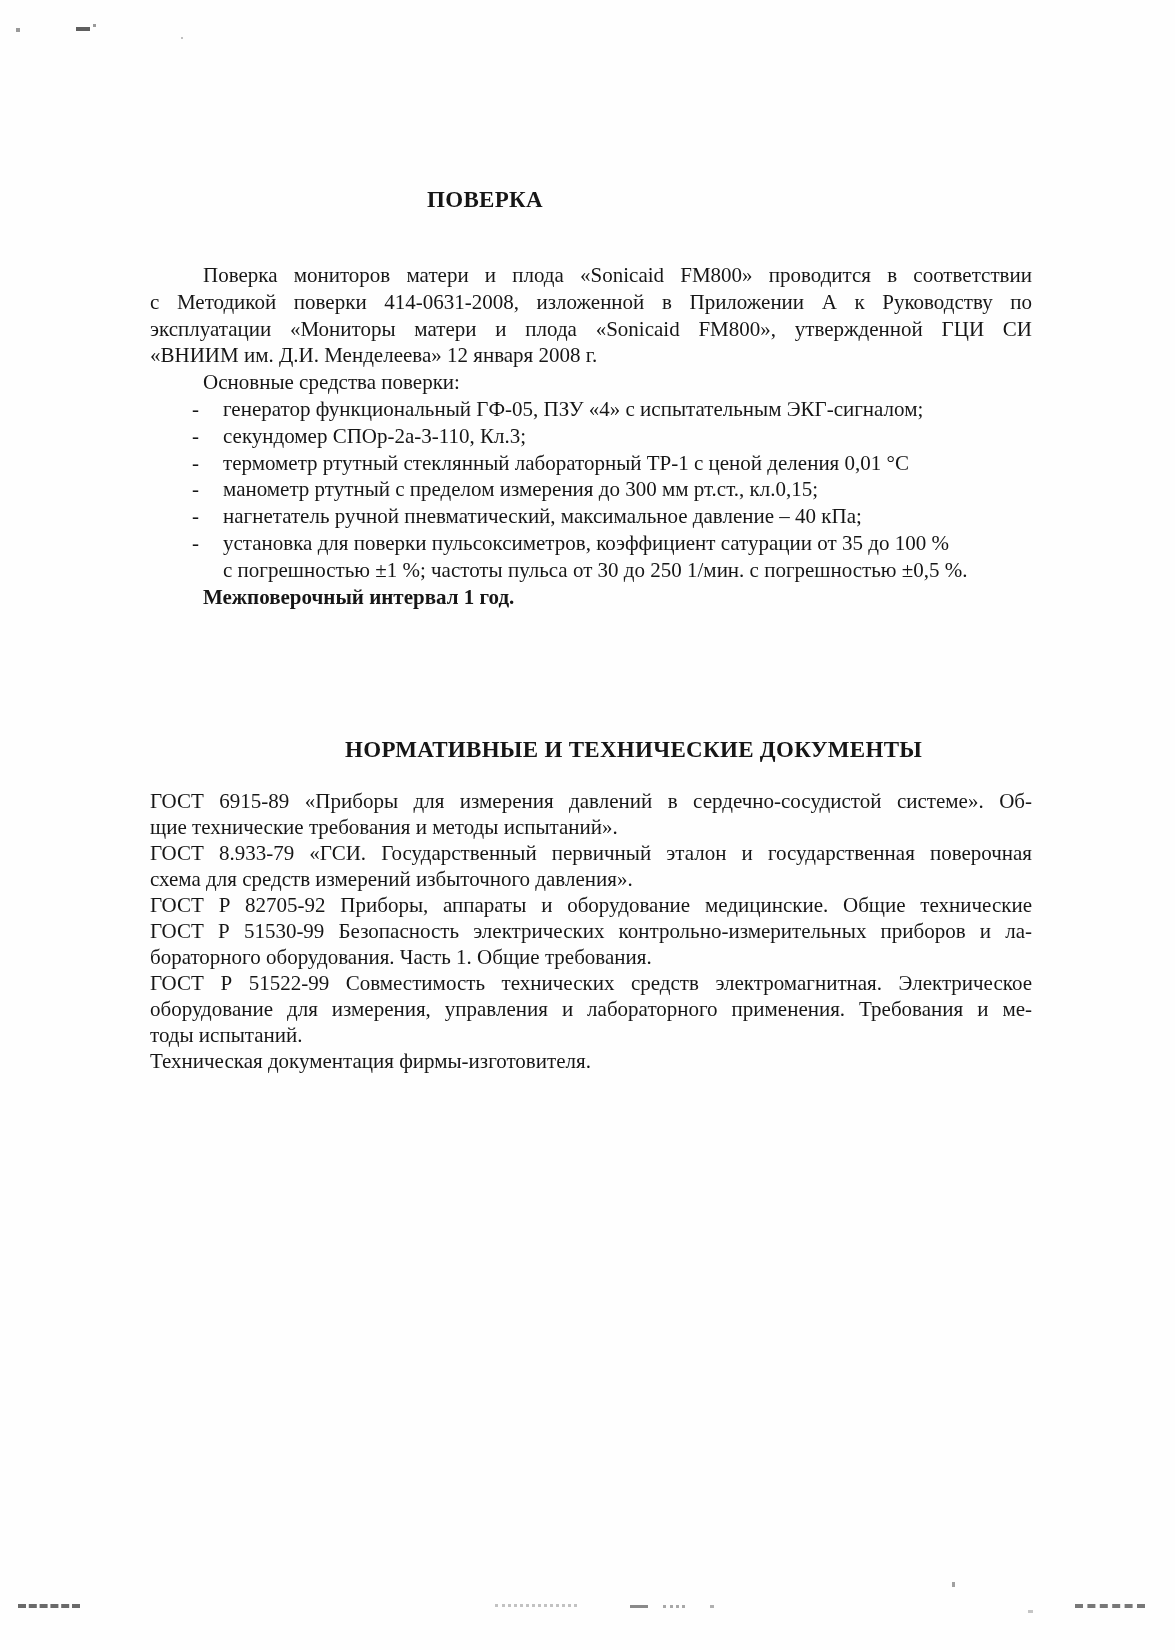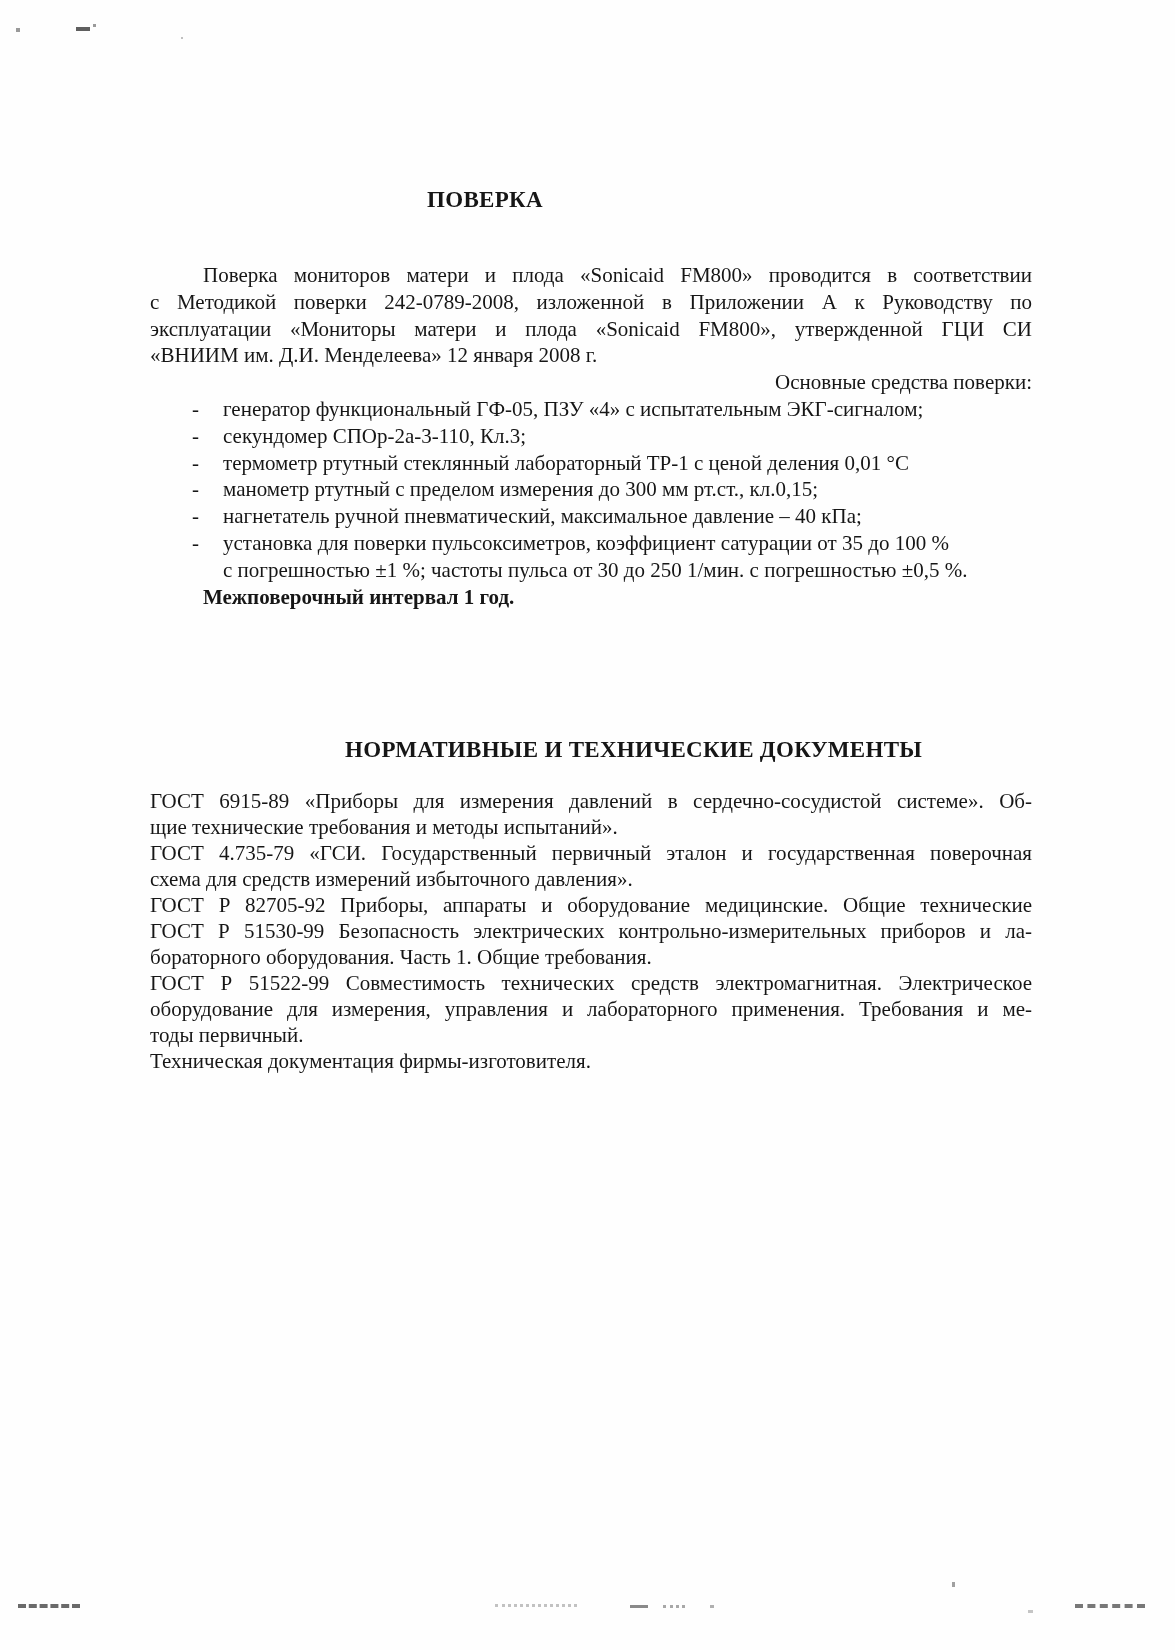--- a/index.html
+++ b/index.html
@@ -29,21 +29,21 @@
   }
   .t1 { padding-top: 188px; padding-left: 277px; }
   .t2 { padding-top: 128px; padding-left: 195px; }
 
   .line { line-height: 26.8px; white-space: normal; }
   .gost .line { line-height: 26px; }
   .jl { text-align: justify; text-align-last: justify; }
   .ind { text-indent: 53px; margin-top: 44px; }
 
   .para1 { margin-top: 50px; }
-  .intro { padding-left: 53px; line-height: 26.8px; text-align: right; }
+  .intro { padding-left: 53px; line-height: 26.8px; }
   .note  { padding-left: 53px; line-height: 26.8px; font-weight: bold; }
 
   .items .item { position: relative; padding-left: 73px; }
   .items .dash { position: absolute; left: 42px; top: 0; line-height: 26.8px; }
 
   .gost { margin-top: 26px; }
   .gost .para2 { margin: 0; }
 
   
   .art { position: absolute; pointer-events: none; }
@@ -51,21 +51,21 @@
 </head>
 <body>
 
 <div class="page">
   <div class="content">
 
     <h1 class="title t1">ПОВЕРКА</h1>
 
     <div class="para1 first-indent">
         <div class="line jl ind">Поверка мониторов матери и плода «Sonicaid FM800» проводится в соответствии</div>
-        <div class="line jl">с Методикой поверки 242-0789-2008, изложенной в Приложении А к Руководству по</div>
+        <div class="line jl">с Методикой поверки 414-0631-2008, изложенной в Приложении А к Руководству по</div>
         <div class="line jl">эксплуатации «Мониторы матери и плода «Sonicaid FM800», утвержденной ГЦИ СИ</div>
         <div class="line">«ВНИИМ им. Д.И. Менделеева» 12 января 2008 г.</div>
       </div>
 
     <div class="intro">Основные средства поверки:</div>
 
     <div class="items">
         <div class="item">
           <span class="dash">-</span>
           <div class="itext">
@@ -108,34 +108,34 @@
     <div class="note">Межповерочный интервал 1 год.</div>
 
     <h2 class="title t2">НОРМАТИВНЫЕ И ТЕХНИЧЕСКИЕ ДОКУМЕНТЫ</h2>
 
     <div class="gost">
         <div class="para2">
           <div class="line jl">ГОСТ 6915-89 «Приборы для измерения давлений в сердечно-сосудистой системе». Об-</div>
           <div class="line">щие технические требования и методы испытаний».</div>
         </div>
         <div class="para2">
-          <div class="line jl">ГОСТ 4.735-79 «ГСИ. Государственный первичный эталон и государственная поверочная</div>
+          <div class="line jl">ГОСТ 8.933-79 «ГСИ. Государственный первичный эталон и государственная поверочная</div>
           <div class="line">схема для средств измерений избыточного давления».</div>
         </div>
         <div class="para2">
           <div class="line jl">ГОСТ Р 82705-92 Приборы, аппараты и оборудование медицинские. Общие технические</div>
         </div>
         <div class="para2">
           <div class="line jl">ГОСТ Р 51530-99 Безопасность электрических контрольно-измерительных приборов и ла-</div>
           <div class="line">бораторного оборудования. Часть 1. Общие требования.</div>
         </div>
         <div class="para2">
           <div class="line jl">ГОСТ Р 51522-99 Совместимость технических средств электромагнитная. Электрическое</div>
           <div class="line jl">оборудование для измерения, управления и лабораторного применения. Требования и ме-</div>
-          <div class="line">тоды первичный.</div>
+          <div class="line">тоды испытаний.</div>
         </div>
         <div class="para2">
           <div class="line">Техническая документация фирмы-изготовителя.</div>
         </div>
       </div>
 
   </div>
 
   <div class="art" style="left:16px;top:28px;width:4px;height:4px;background:#9a9a9a;"></div>
   <div class="art" style="left:76px;top:27px;width:14px;height:0;border-top:4px dashed #5f5f5f;"></div>

